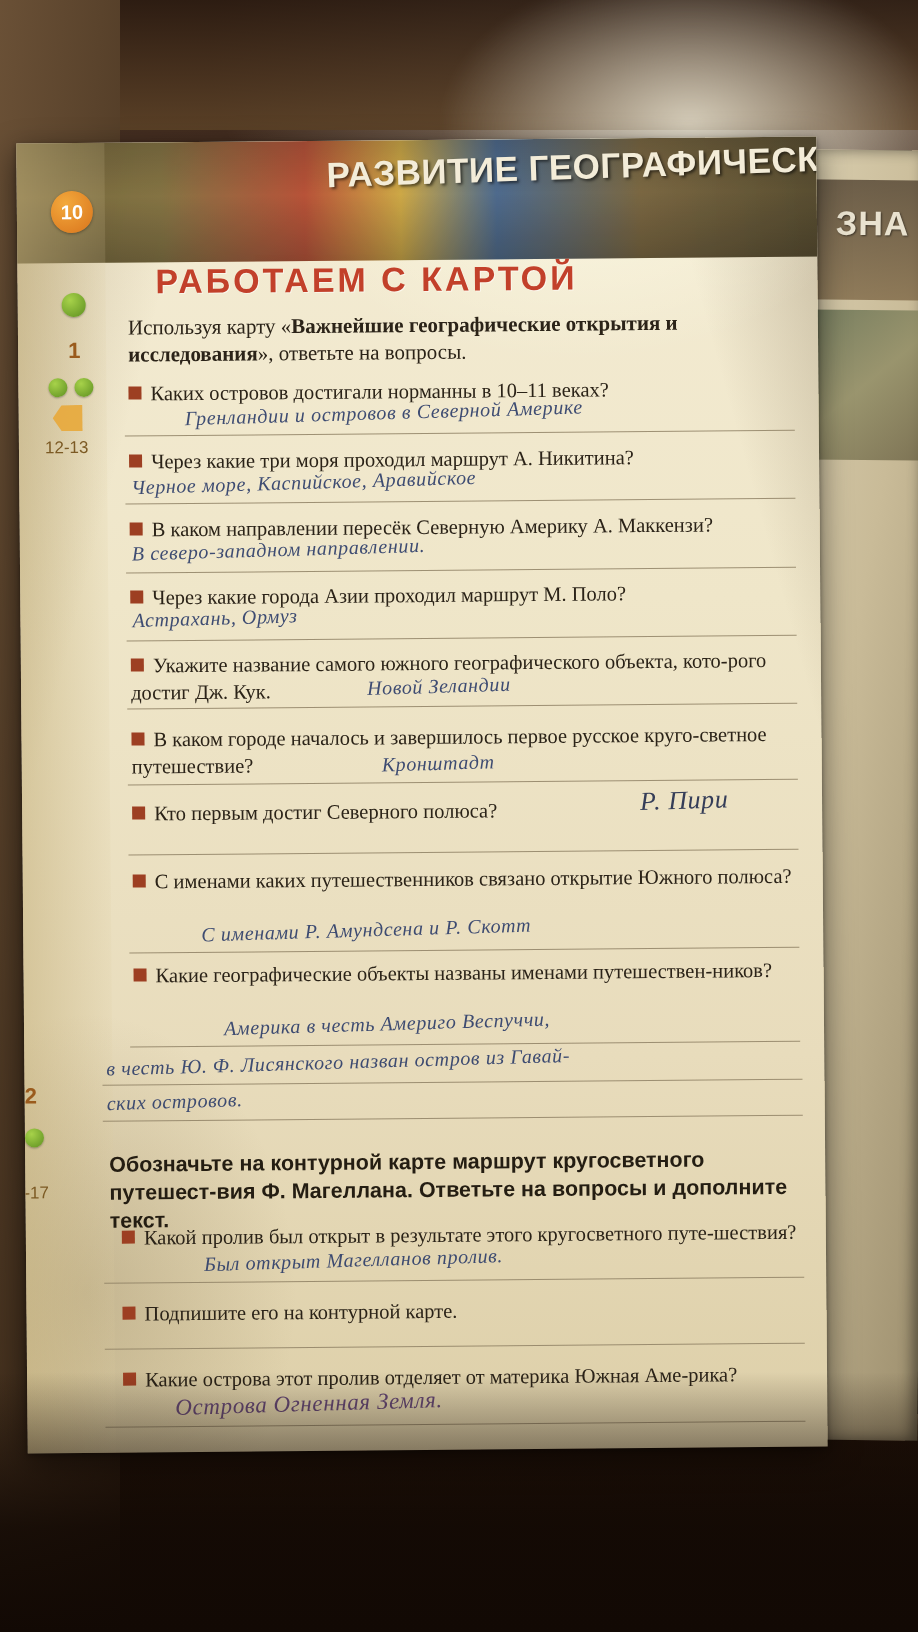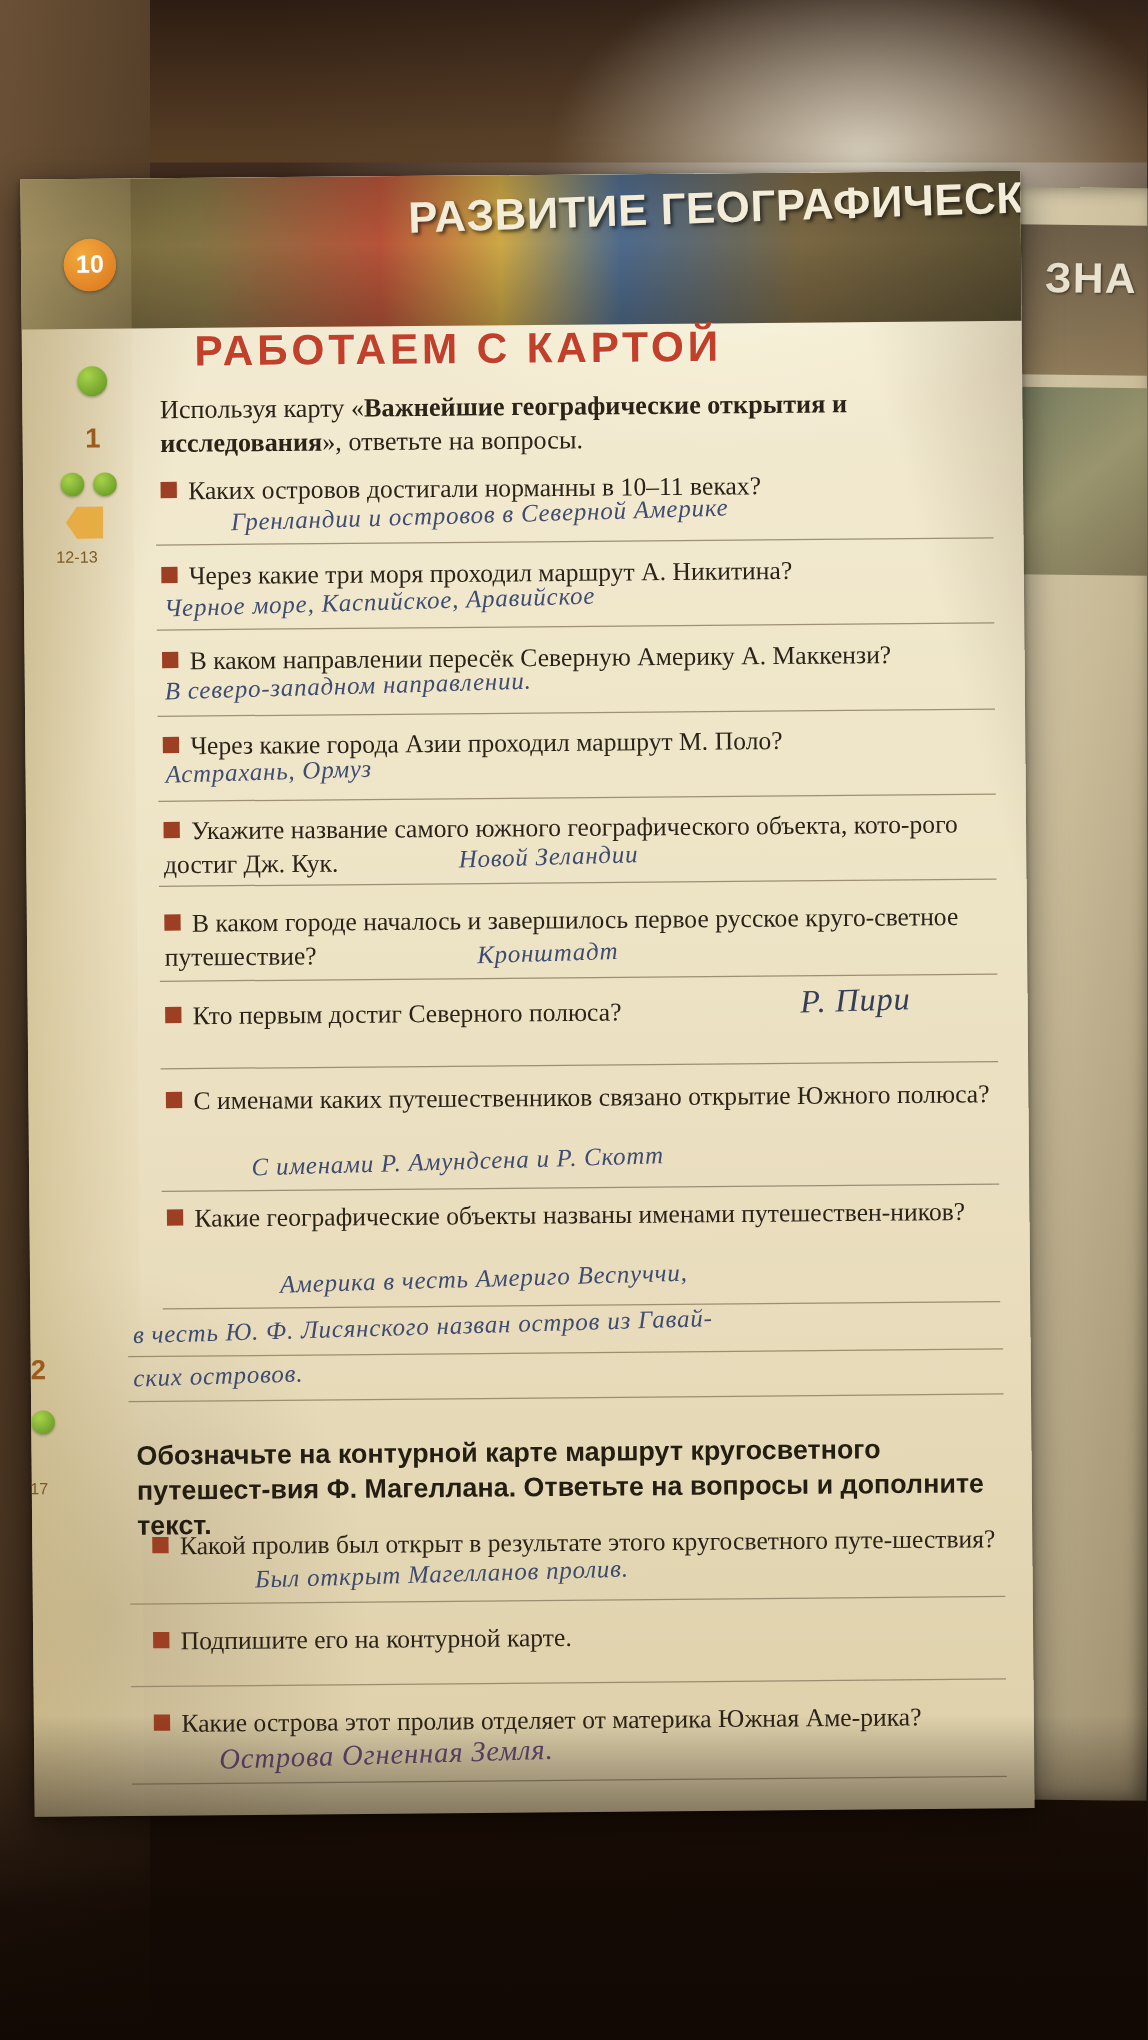--- a/index.html
+++ b/index.html
@@ -151,21 +151,21 @@
   .task-num {
     position: absolute;
     font-family: "Liberation Sans", sans-serif;
     font-weight: bold;
     font-size: 22px;
     color: #9a5b1d;
   }
   .pages-ref {
     position: absolute;
     font-family: "Liberation Sans", sans-serif;
-    font-size: 13px;
+    font-size: 17px;
     color: #7c5a24;
   }
   .arrow-badge {
     position: absolute;
     width: 30px; height: 26px;
     background: #e8a93a;
     clip-path: polygon(0% 50%, 30% 0%, 100% 0%, 100% 100%, 30% 100%);
     opacity: .9;
   }
 

